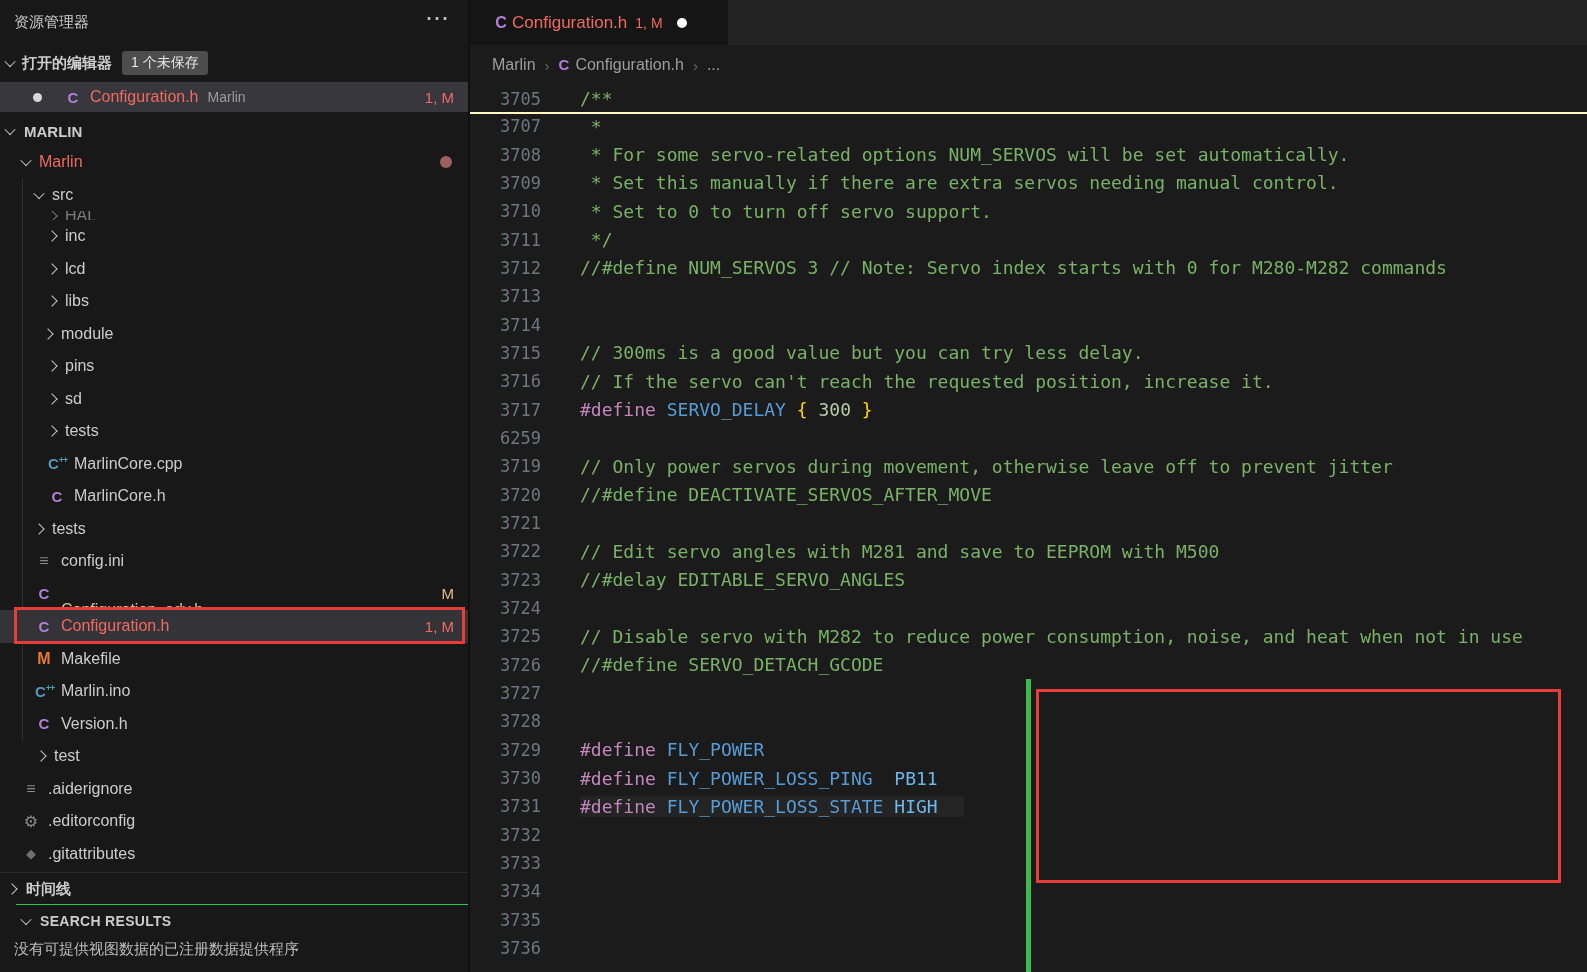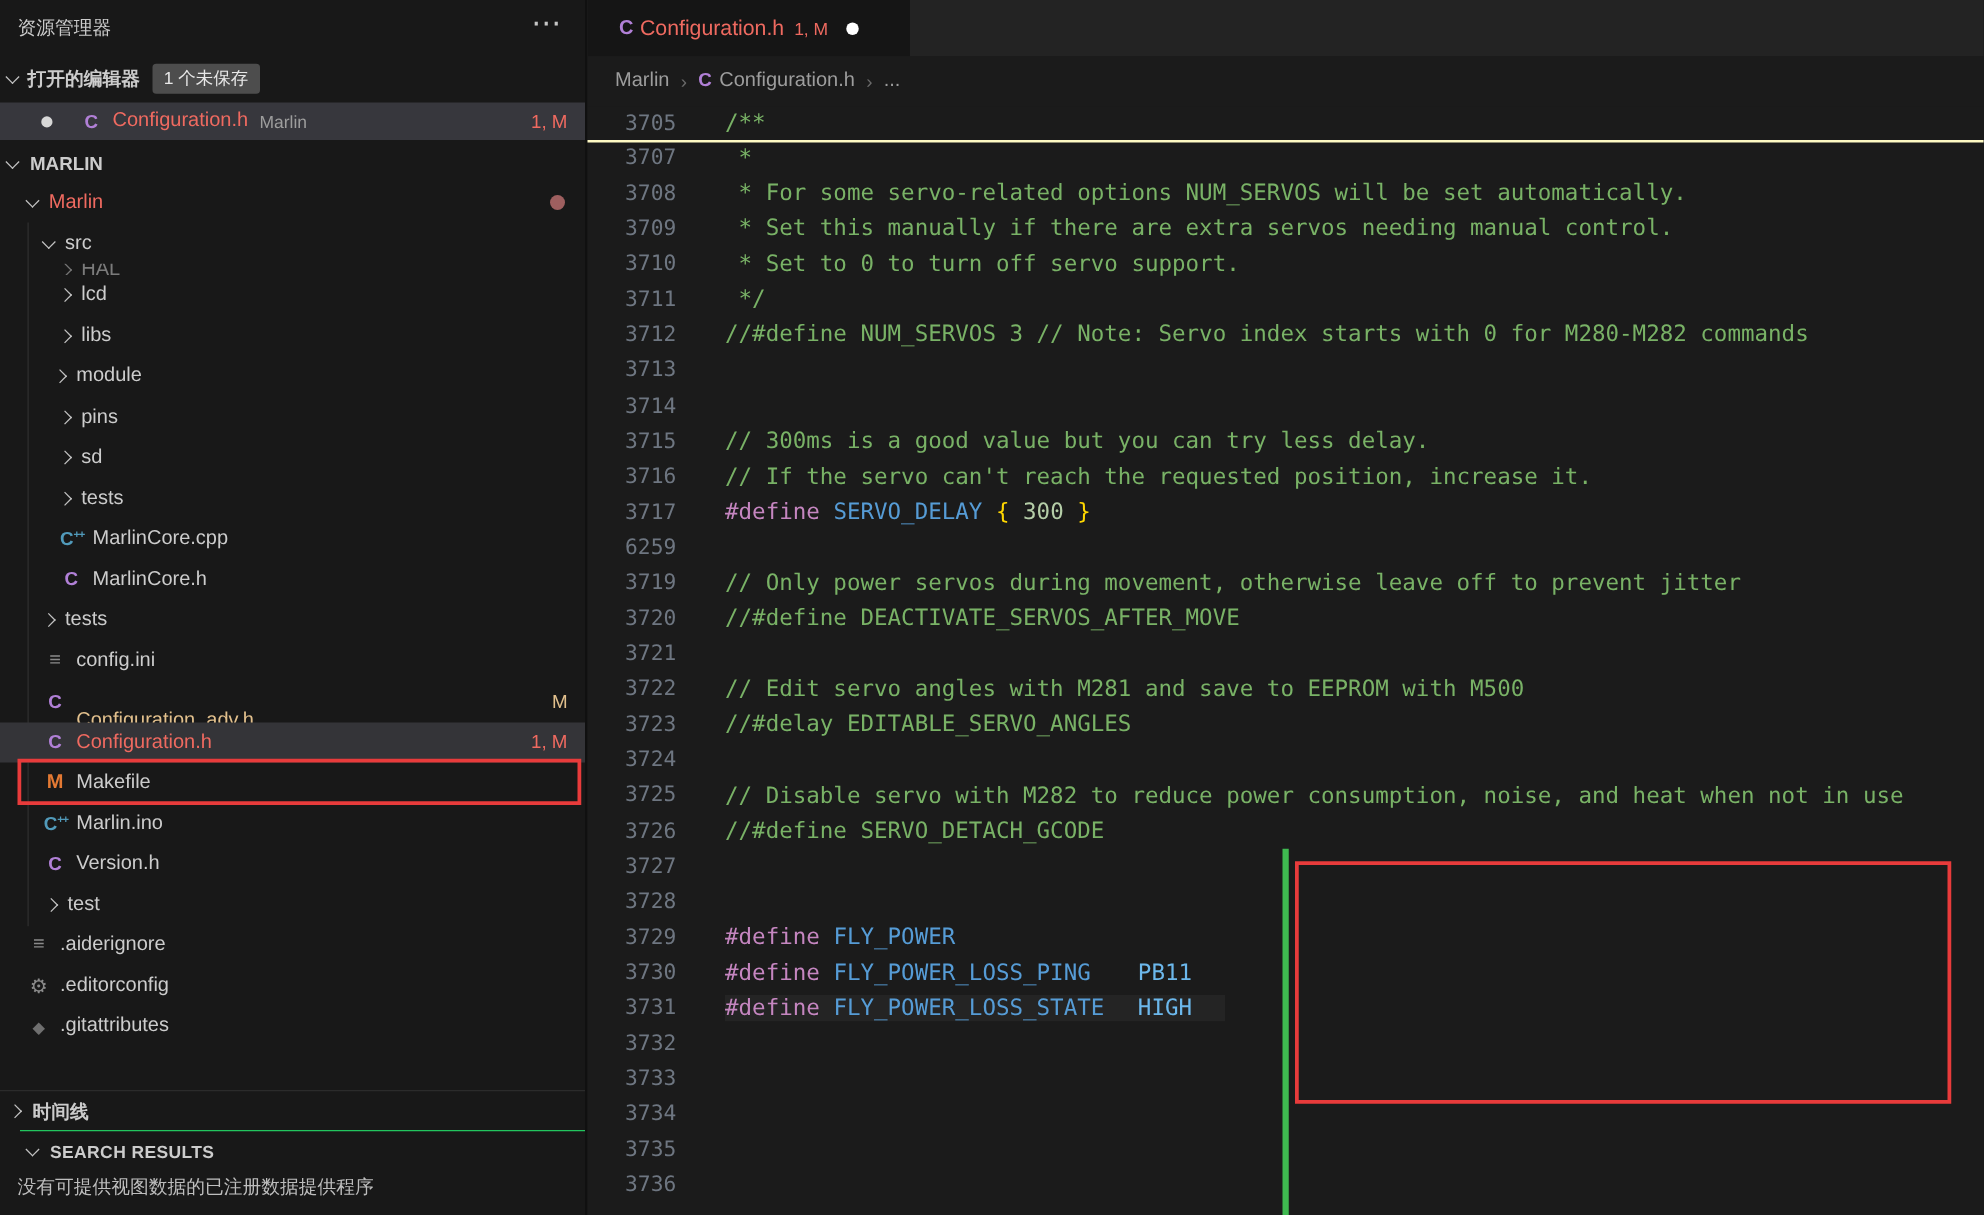--- a/index.html
+++ b/index.html
@@ -69,21 +69,21 @@
   #breadcrumb .sep{margin:0 9px;color:#6a6a6a;font-size:15px;}
   #breadcrumb .fi{margin-right:6px;font-size:15px;width:auto;}
   #breadcrumb .first{margin-left:22px;}
   
   #sticky-line{position:absolute;left:0;top:85px;width:1117px;height:27px;border-bottom:2px solid #fef9c3;background:#1b1b1b;display:flex;align-items:center;z-index:3;}
   #code-lines{position:absolute;left:0;top:112px;width:1117px;}
   .crow{height:28.35px;display:flex;align-items:center;white-space:pre;font-family:"DejaVu Sans Mono","Liberation Mono",monospace;font-size:18px;}
   .ln{display:inline-block;width:71px;flex:none;text-align:right;color:#6e7681;font-size:17px;font-family:"DejaVu Sans Mono","Liberation Mono",monospace;}
   .ctext{margin-left:39px;}
   .ctext.hl{background:rgba(255,255,255,.045);padding-right:26px;}
-  .s-c{color:#79B266;} .s-d{color:#C586C0;} .s-i{color:#569CD6;} .s-v{color:#6CB8EC;margin-left:16px;}
+  .s-c{color:#79B266;} .s-d{color:#C586C0;} .s-i{color:#569CD6;} .s-v{color:#6CB8EC;}
   .s-b{color:#FFD700;} .s-n{color:#B5CEA8;} .s-p{color:#d4d4d4;}
   
   #git-added-bar{position:absolute;left:556px;top:679px;width:5px;height:293px;background:#3fb950;z-index:2;}
   #ed-redbox{position:absolute;left:566px;top:689px;width:519px;height:188px;border:3px solid #e83b3b;z-index:5;}
   #sb-redbox{position:absolute;left:14px;top:607px;width:451px;height:37px;border:3px solid #e83b3b;z-index:5;box-sizing:border-box;}
 </style>
 </head>
 <body>
 
 <div id="sidebar">
@@ -118,20 +118,24 @@
         <span class="tlabel" style="color: rgb(239, 106, 96);">Marlin</span>
         <span class="tree-dot"></span>
       </div>
       <div class="trow" style="padding-left: 35px;">
         <span class="chv down"></span>
         <span class="tlabel">src</span>
       </div>
       <div class="trow clipped" style="padding-left: 48px;">
         <span class="chv right"></span>
         <span class="tlabel">HAL</span>
+      </div>
+      <div class="trow" style="padding-left: 48px;">
+        <span class="chv right"></span>
+        <span class="tlabel">inc</span>
       </div>
       <div class="trow" style="padding-left: 48px;">
         <span class="chv right"></span>
         <span class="tlabel">lcd</span>
       </div>
       <div class="trow" style="padding-left: 48px;">
         <span class="chv right"></span>
         <span class="tlabel">libs</span>
       </div>
       <div class="trow" style="padding-left: 44px;">

